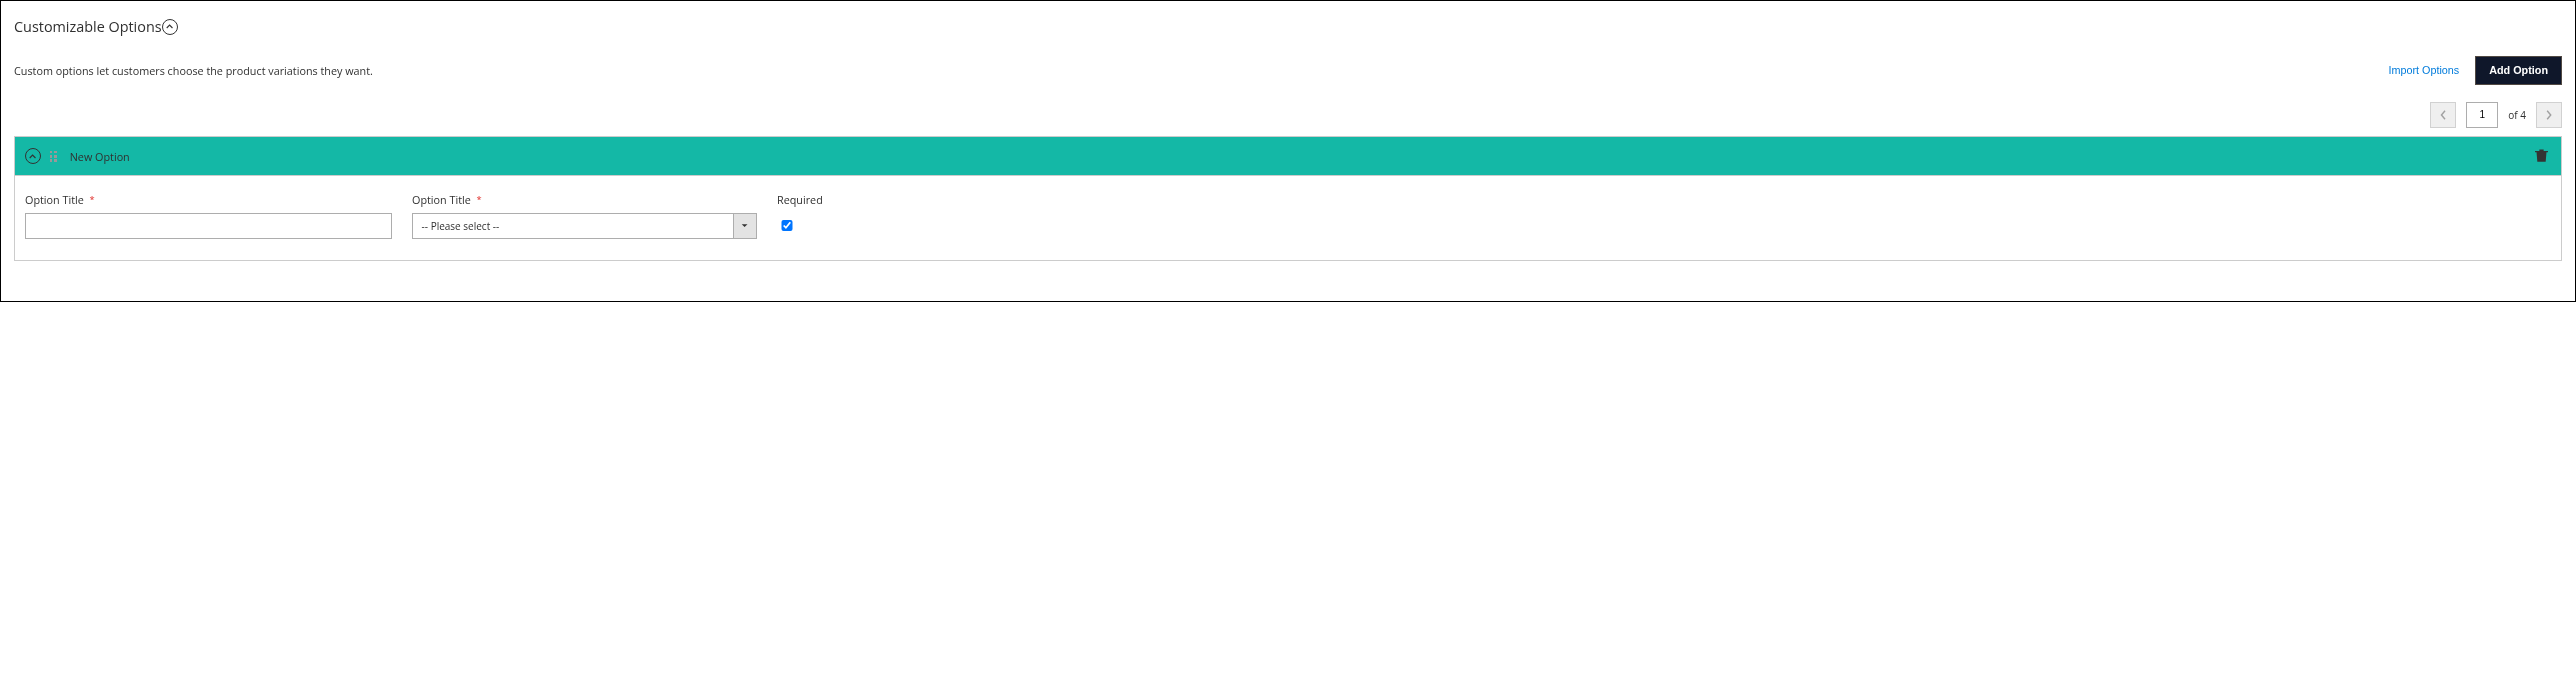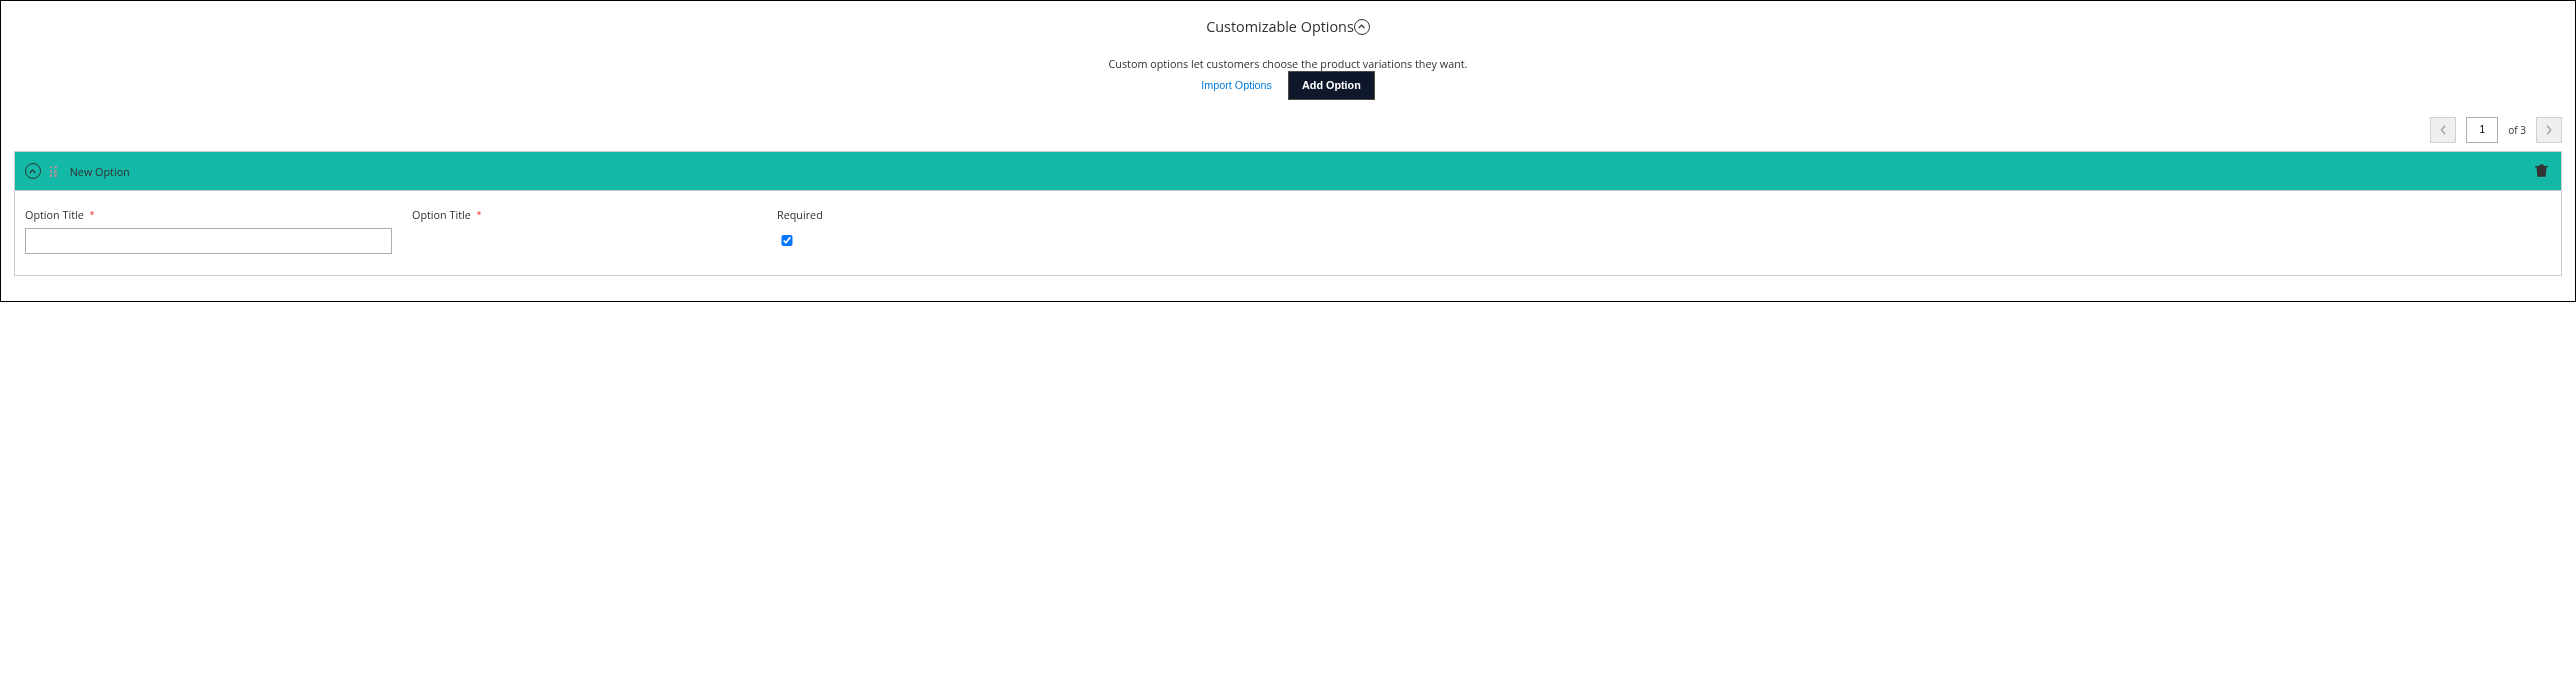--- a/index.html
+++ b/index.html
@@ -11,21 +11,21 @@
     background: #fff;
   }
   .panel {
     border: 1.4px solid #000;
     padding: 0 13px 13px 13px;
     min-height: 302px;
   }
   .section-header {
     display: flex;
     align-items: center;
-    justify-content: center;
+    justify-content: flex-start;
     padding: 16px 0 13px 0;
   }
   .section-title {
     font-size: 14.4px;
     font-weight: 400;
     color: #303030;
   }
   .collapse-circle {
     width: 16px;
     height: 16px;
@@ -36,21 +36,20 @@
     justify-content: center;
     cursor: pointer;
     flex-shrink: 0;
   }
   .collapse-circle svg { width: 7.2px; height: 7.2px; }
   .top-row {
     display: flex;
     align-items: center;
     justify-content: space-between;
     padding: 7.2px 0 13px 0;
-    flex-direction: column;
   }
   .description { color: #303030; font-size: 10.8px; }
   .actions-right { display: flex; align-items: center; gap: 16px; justify-content: space-between; }
   .link-btn {
     color: #007bdb;
     background: none;
     border: none;
     font-size: 10.8px;
     cursor: pointer;
     padding: 0;
@@ -200,21 +199,21 @@
     </div>
   </div>
 
   <div class="pagination">
     <div class="page-arrow disabled">
       <svg viewBox="0 0 10 14">
           <path d="M7 1 L2 7 L7 13" stroke="#555" stroke-width="2" fill="none"></path>
         </svg>
     </div>
     <input class="page-input" value="1" style="">
-    <span class="page-of">of 3</span>
+    <span class="page-of">of 4</span>
     <div class="page-arrow disabled">
       <svg viewBox="0 0 10 14">
           <path d="M3 1 L8 7 L3 13" stroke="#555" stroke-width="2" fill="none"></path>
         </svg>
     </div>
   </div>
 
   <div class="option-block">
     <div class="option-head">
       <div class="collapse-circle">
@@ -247,20 +246,28 @@
           <span class="req-star">*</span>
         </div>
         <input type="text" class="text-input" value="" style="">
       </div>
 
       <div class="field type-f">
         <div class="field-label">
           <span>Option Title</span>
           <span class="req-star">*</span>
         </div>
+        <div class="select-wrap">
+          <div class="select-display">-- Please select --</div>
+          <div class="select-btn">
+            <svg viewBox="0 0 10 10">
+                <path d="M1 3 L5 7 L9 3 Z"></path>
+              </svg>
+          </div>
+        </div>
       </div>
 
       <div class="field">
         <div class="field-label">
           <span>Required</span>
         </div>
         <input type="checkbox" class="checkbox" checked="" style="">
       </div>
 
     </div>

